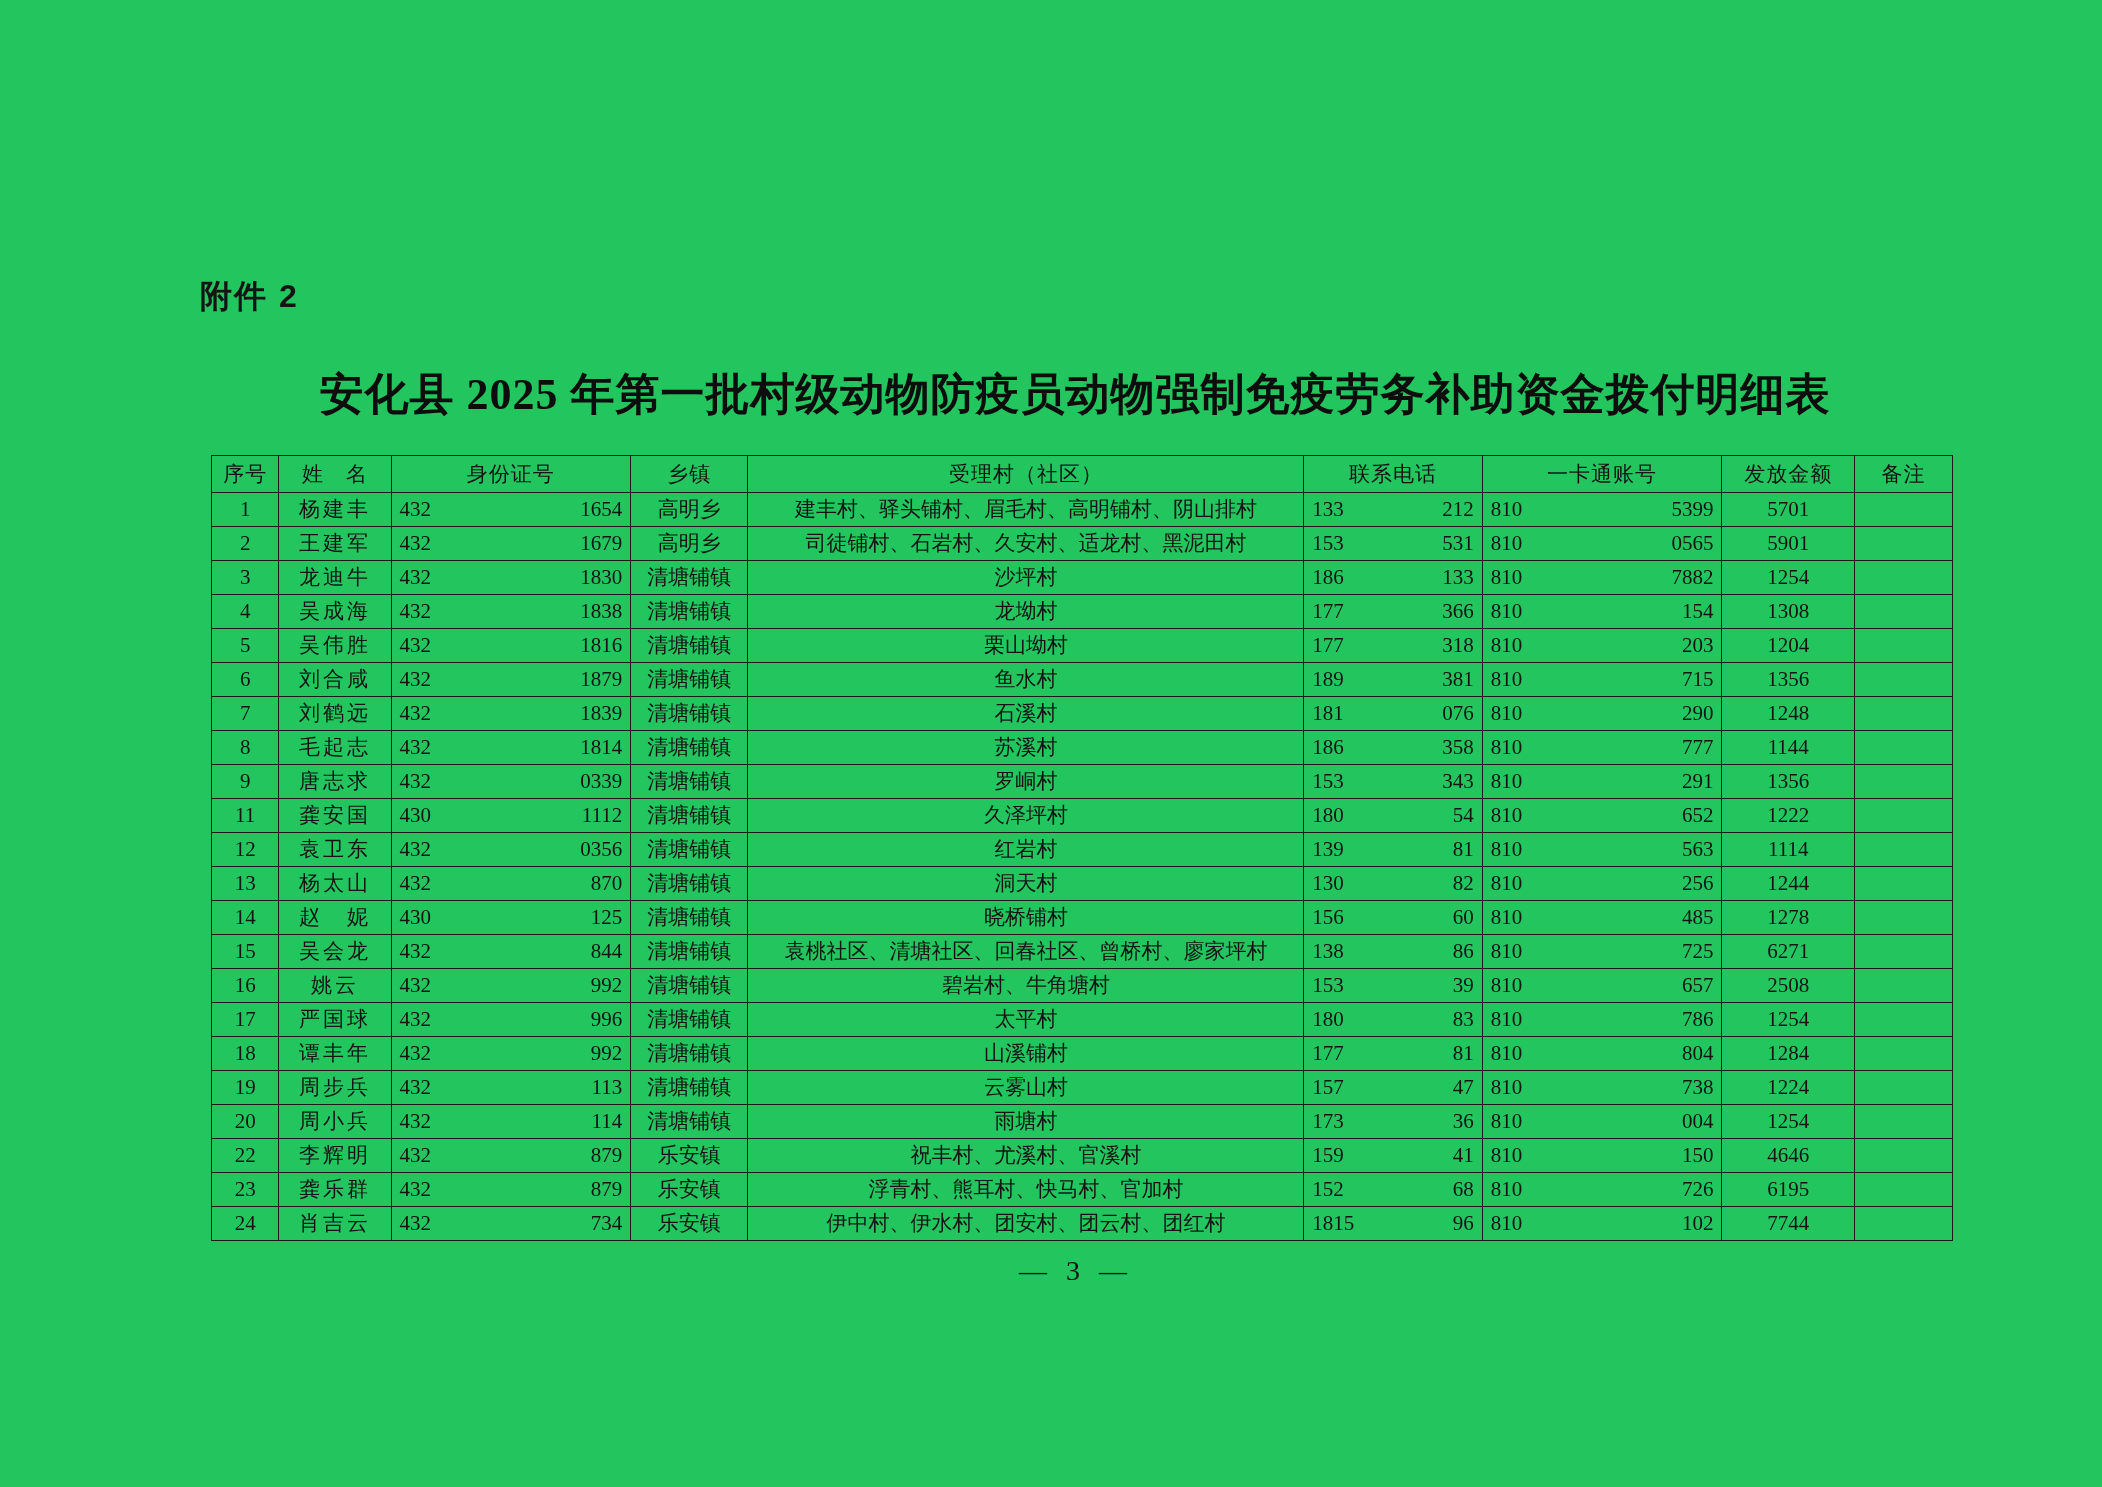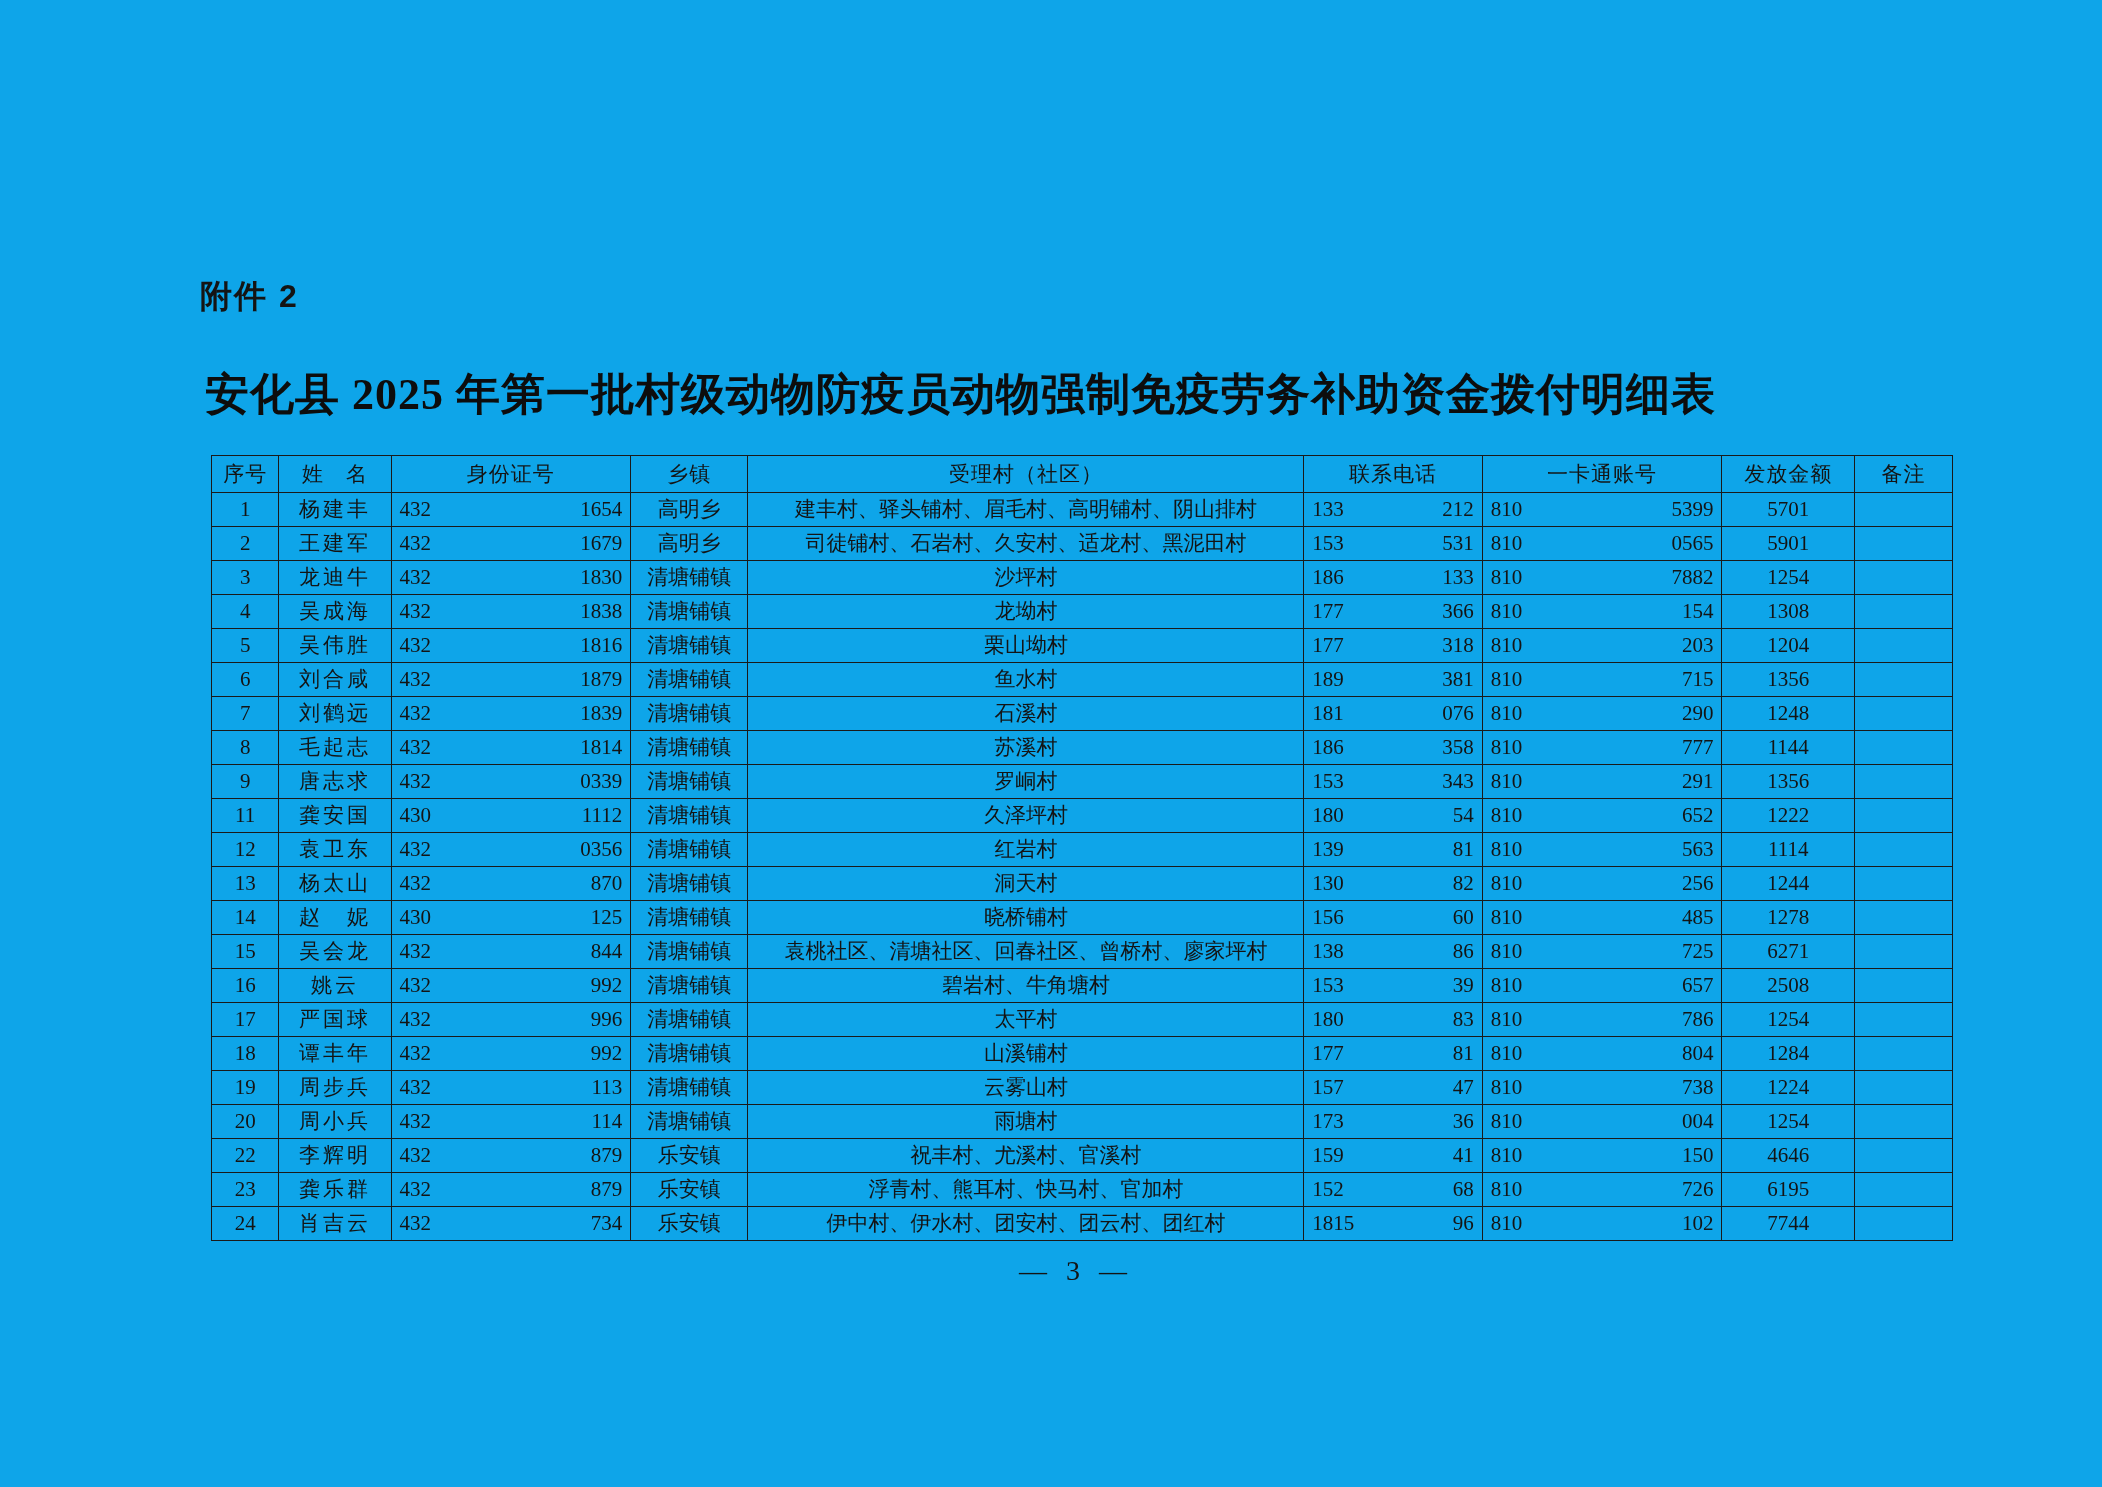--- a/index.html
+++ b/index.html
@@ -13,37 +13,37 @@
     font-family: "Liberation Serif", "DejaVu Serif", serif;
     color: #141414;
     position: relative;
     overflow: hidden;
   }
   .page {
     position: absolute;
     left: 0; top: 0;
     width: 2102px;
     height: 1487px;
-    background: #0ea5e9;
+    background: #22c55e;
   }
   .attachment-label {
     position: absolute;
     left: 200px;
     top: 275px;
     font-size: 32px;
     font-weight: bold;
     letter-spacing: 2px;
     font-family: "Liberation Sans", sans-serif;
   }
   .doc-title {
     position: absolute;
     left: 205px;
     top: 365px;
     width: 1740px;
-    text-align: left;
+    text-align: center;
     font-size: 44px;
     font-weight: bold;
     letter-spacing: 1px;
     font-family: "Liberation Serif", "DejaVu Serif", serif;
     color: #0d0d0d;
     white-space: nowrap;
   }
   table.detail {
     position: absolute;
     left: 211px;

